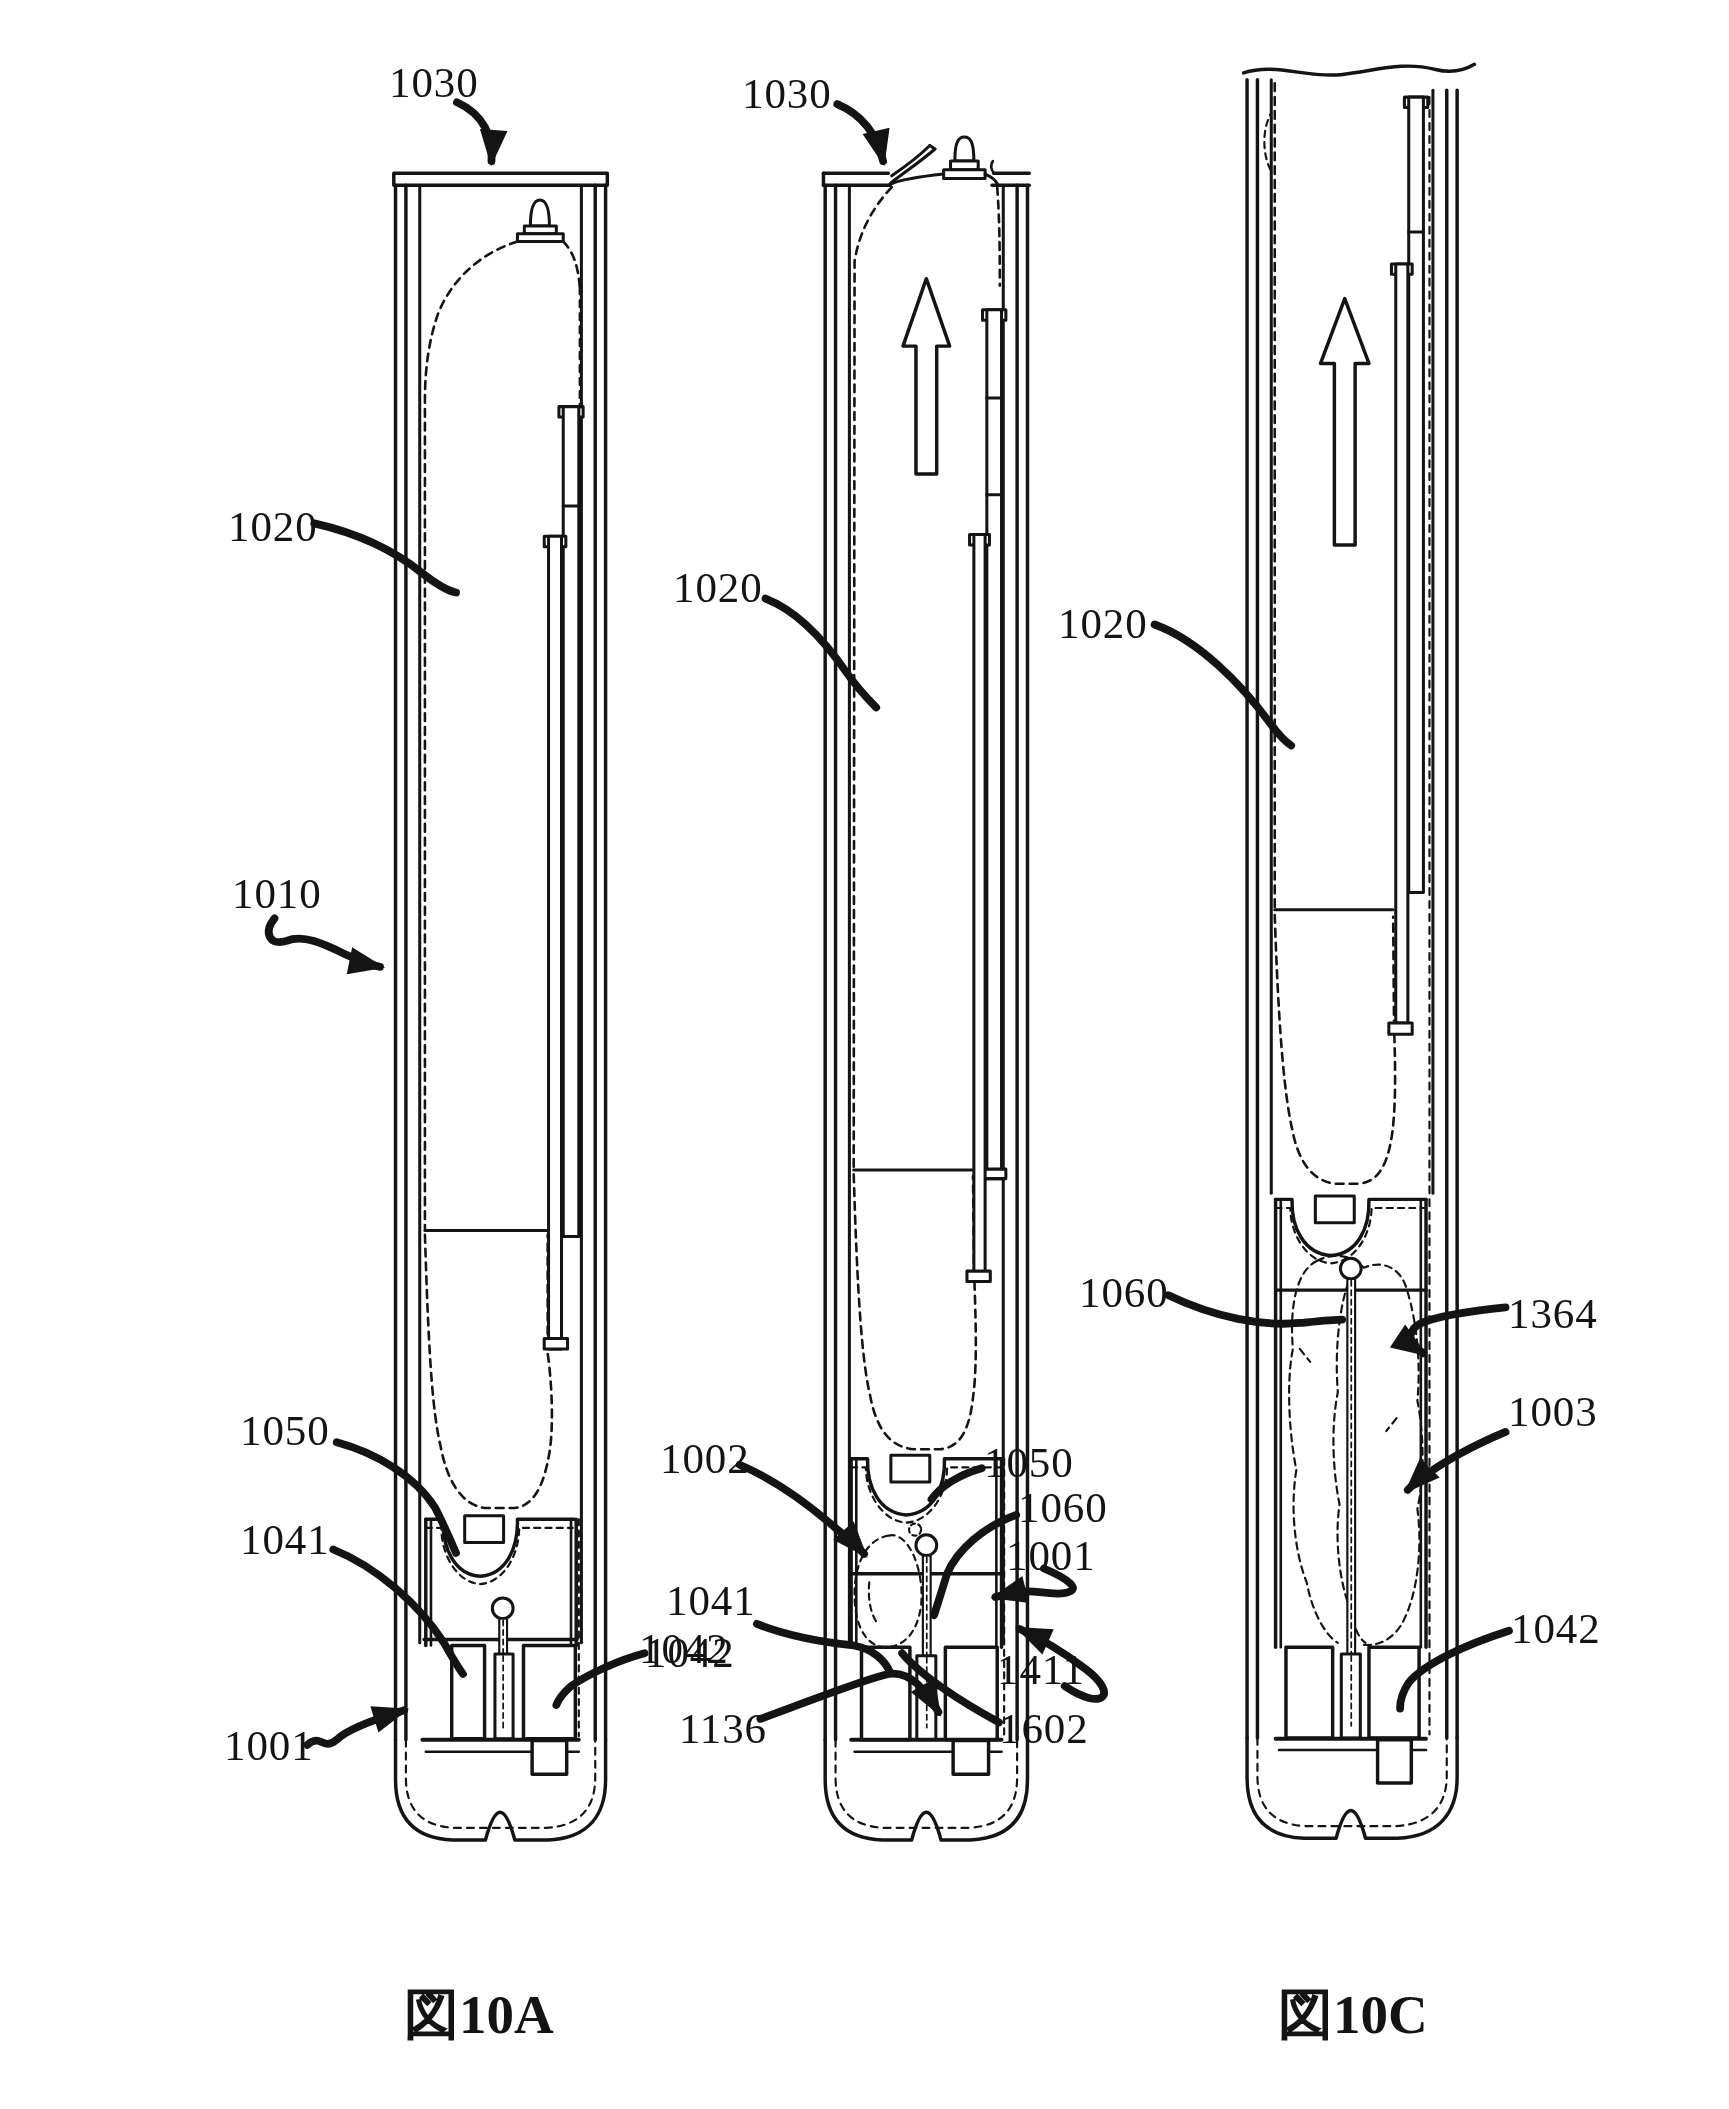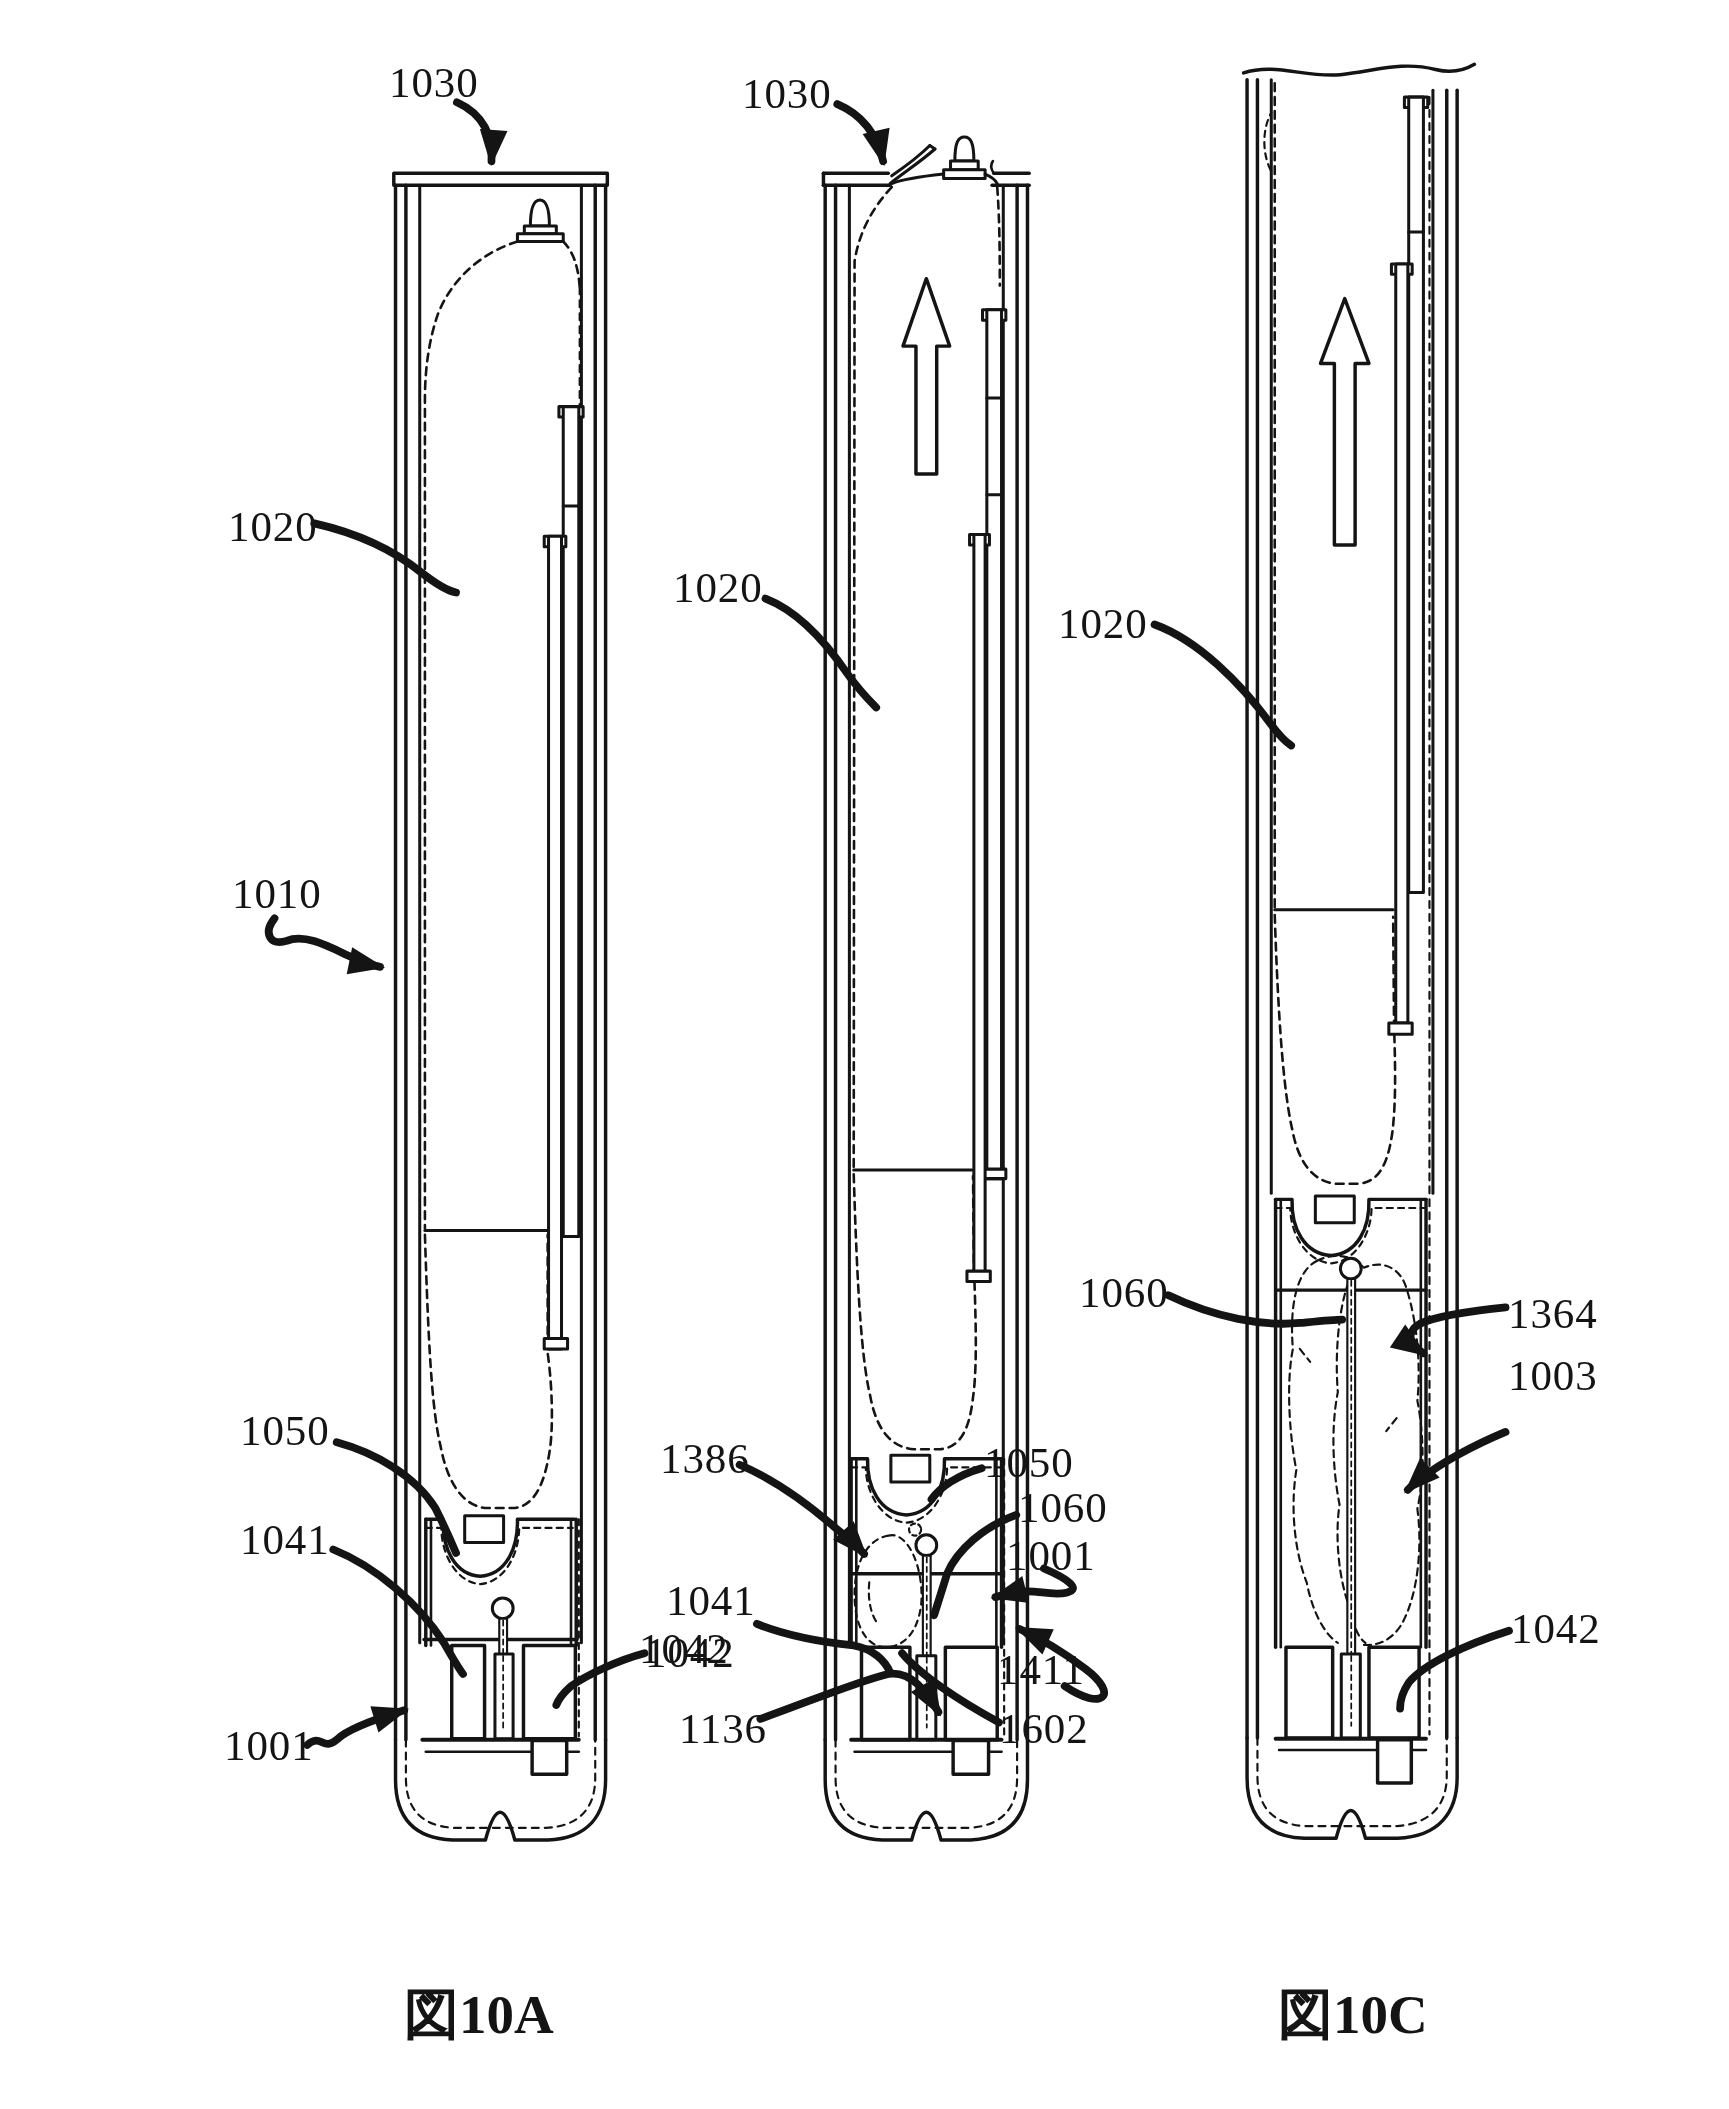--- a/index.html
+++ b/index.html
@@ -266,33 +266,33 @@
 <div class="ref-label" style="left:341px;top:61px">1030</div>
 <div class="ref-label" style="left:180px;top:505px">1020</div>
 <div class="ref-label" style="left:184px;top:872px">1010</div>
 <div class="ref-label" style="left:192px;top:1409px">1050</div>
 <div class="ref-label" style="left:192px;top:1518px">1041</div>
 <div class="ref-label" style="left:176px;top:1724px">1001</div>
 <div class="ref-label" style="left:597px;top:1631px">1042</div>
 
 <div class="ref-label" style="left:694px;top:72px">1030</div>
 <div class="ref-label" style="left:625px;top:566px">1020</div>
-<div class="ref-label" style="left:612px;top:1437px">1386</div>
+<div class="ref-label" style="left:612px;top:1437px">1002</div>
 <div class="ref-label" style="left:936px;top:1441px">1050</div>
 <div class="ref-label" style="left:970px;top:1486px">1060</div>
 <div class="ref-label" style="left:958px;top:1534px">1001</div>
 <div class="ref-label" style="left:618px;top:1579px">1041</div>
 <div class="ref-label" style="left:591px;top:1627px">1042</div>
 <div class="ref-label" style="left:949px;top:1648px">1411</div>
 <div class="ref-label" style="left:631px;top:1707px">1136</div>
 <div class="ref-label" style="left:951px;top:1707px">1602</div>
 
 <div class="ref-label" style="left:1010px;top:602px">1020</div>
 <div class="ref-label" style="left:1031px;top:1271px">1060</div>
 <div class="ref-label" style="left:1460px;top:1292px">1364</div>
-<div class="ref-label" style="left:1460px;top:1354px">1003</div>
+<div class="ref-label" style="left:1460px;top:1390px">1003</div>
 <div class="ref-label" style="left:1463px;top:1607px">1042</div>
 
 <div class="caption" style="left:356px;top:1978px">図10A</div>
 <div class="caption" style="left:1230px;top:1978px">図10C</div>
 
 </div>
 
 
 </body></html>

